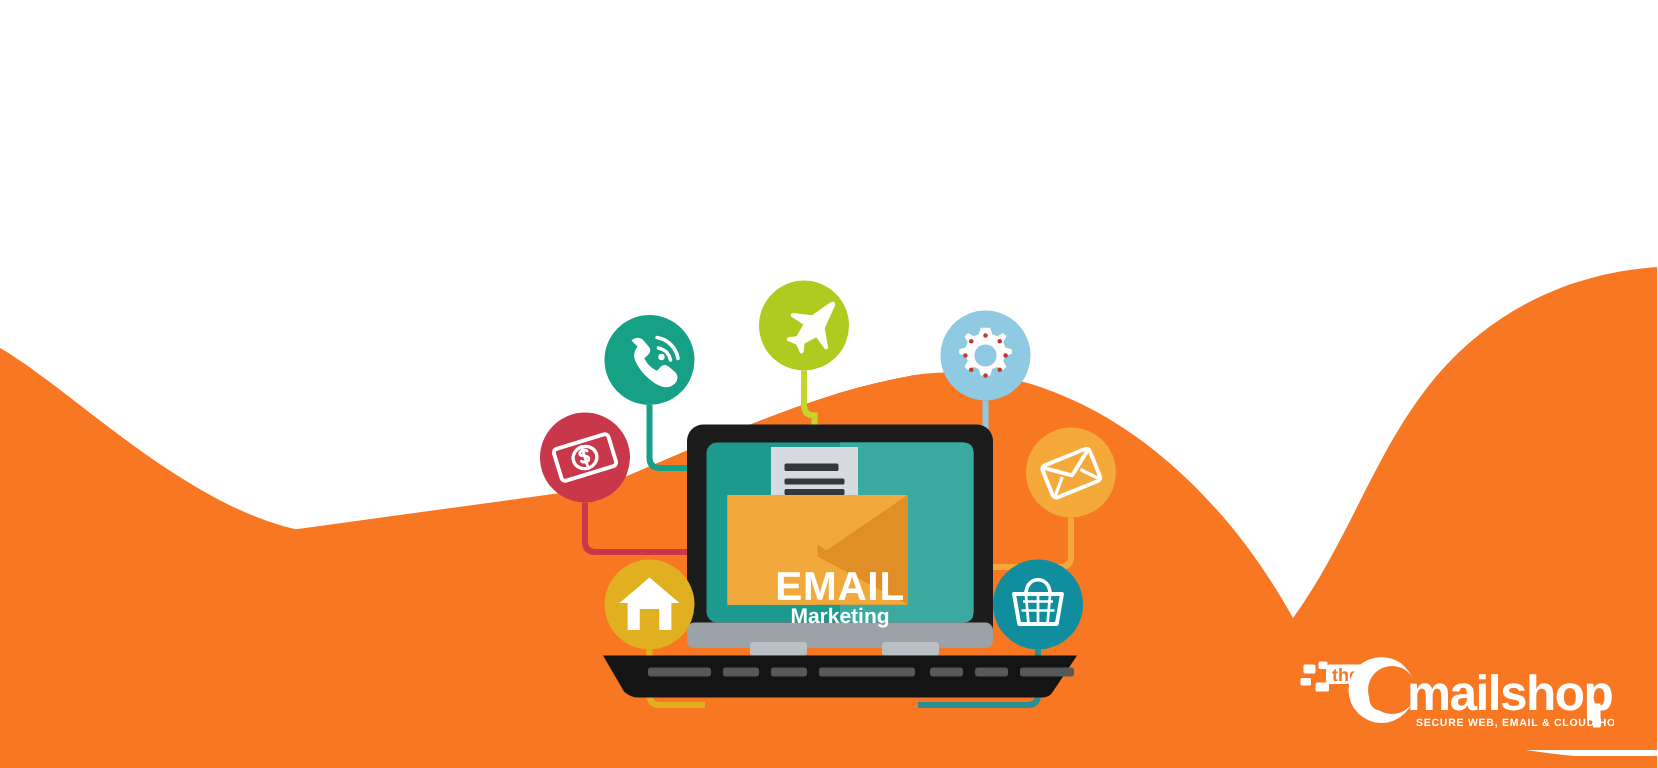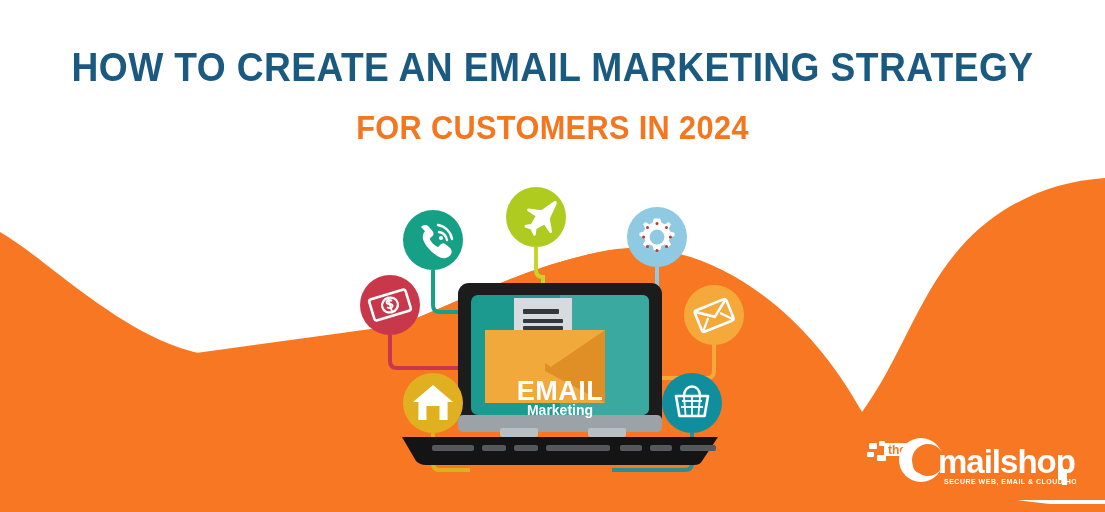--- a/index.html
+++ b/index.html
@@ -91,24 +91,20 @@
              C 826,462 760,492 690,500
              L 1105,500 Z" fill="#F87722"></path>
 
     <path d="M400,325
              C 470,296 540,262 610,250
              C 700,236 800,300 862,412
              C 900,470 960,496 1050,504
              L 1105,504 L 1105,512 L 0,512 L 0,380 Z" fill="#F87722"></path>
   </svg>
 
-  <div class="heading-block">
-    <div class="title-main">HOW TO CREATE AN EMAIL MARKETING STRATEGY</div>
-    <div class="title-sub">FOR CUSTOMERS IN 2024</div>
-  </div>
 
   <svg class="illus" viewBox="0 0 440 320">
 
     <g fill="none" stroke-width="4">
 
       <path d="M93,95 L93,130 Q93,137 100,137 L150,137" stroke="#16A085"></path>
 
       <path d="M196,72 L196,95 Q196,102 203,102 L203,125" stroke="#C6D42B"></path>
 
       <path d="M317,92 L317,155 Q317,162 310,162 L292,162" stroke="#8FC9E2"></path>

